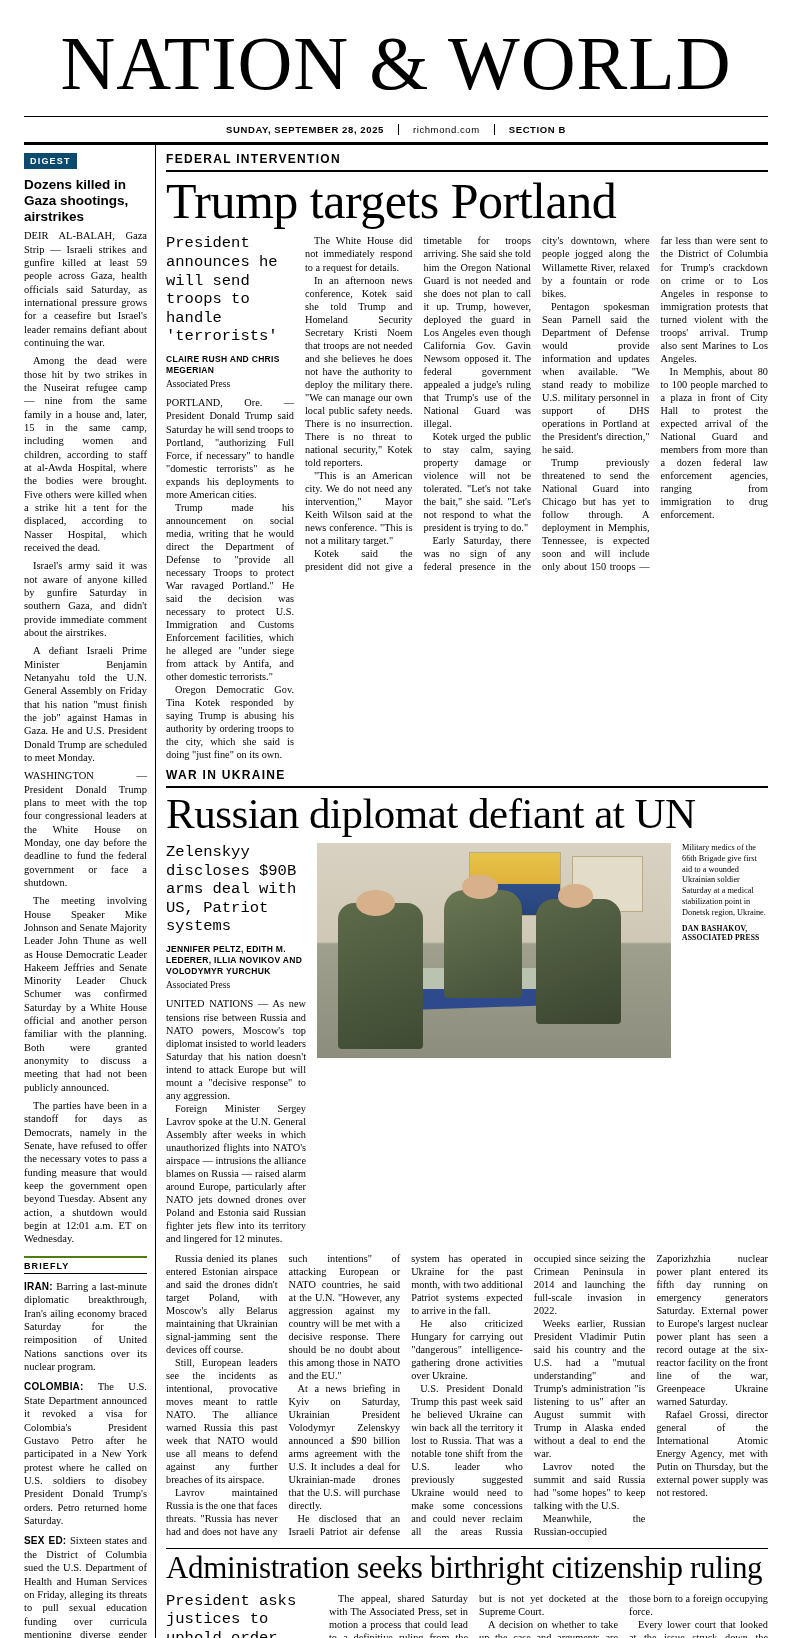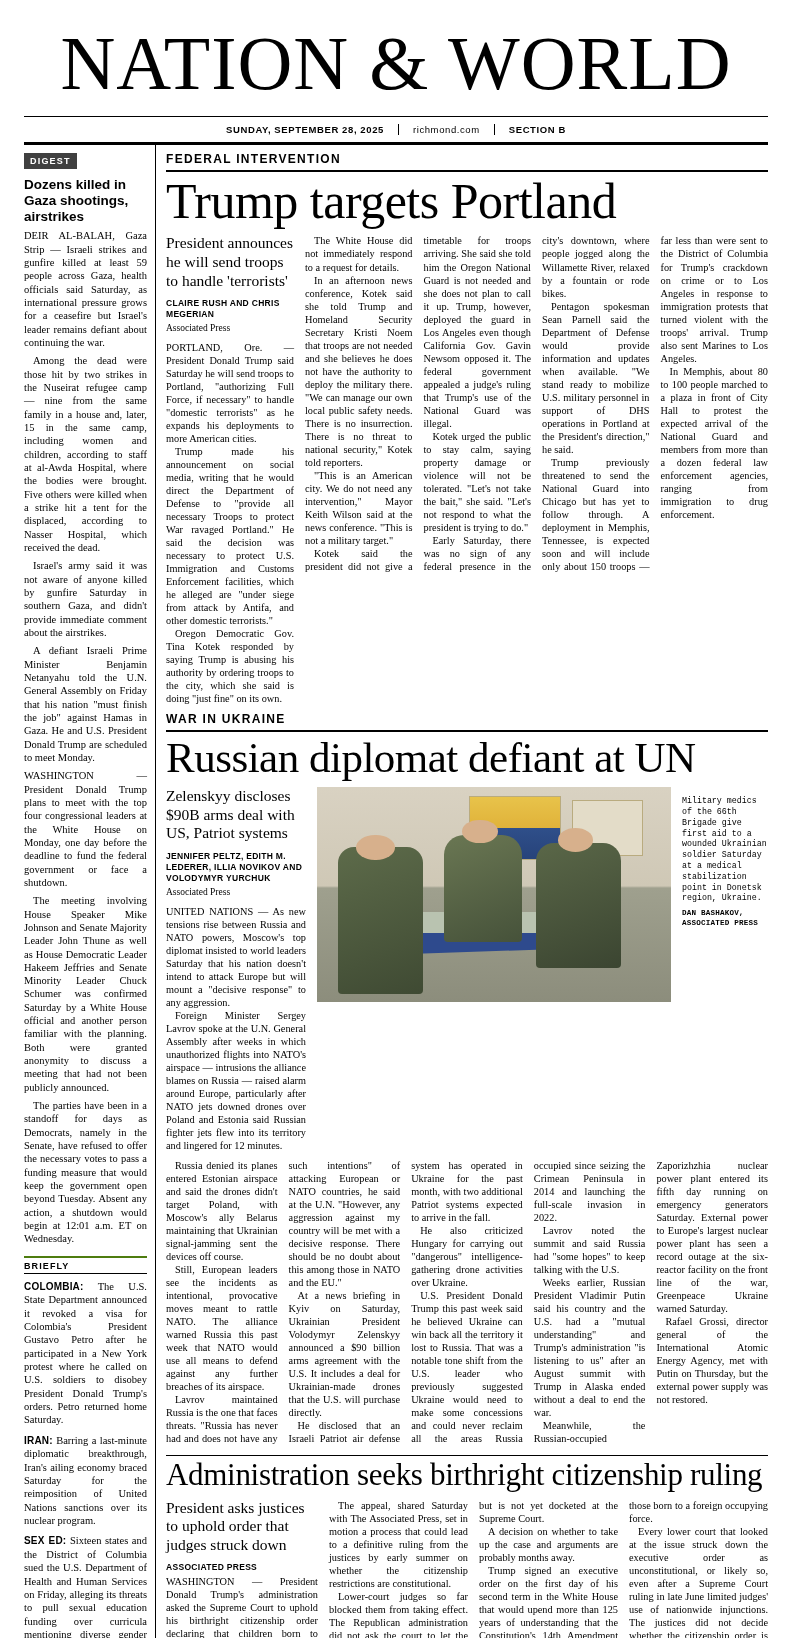--- a/index.html
+++ b/index.html
@@ -67,21 +67,21 @@
     flex: 0 0 132px;
     padding: 0 8px 0 0;
     border-right: 1px solid #000;
   }
   .main-col {
     flex: 1 1 auto;
     padding-left: 10px;
   }
   
   .digest-label {
-    background: #404040;
+    background: #0c4a6e;
     color: #fff;
     font-family: "Liberation Sans", sans-serif;
     font-size: 9px;
     font-weight: bold;
     letter-spacing: 1.2px;
     padding: 3px 6px;
     display: inline-block;
     margin-top: 8px;
   }
   .digest h3 {
@@ -135,21 +135,21 @@
   .headline {
     font-family: "Liberation Serif", serif;
     font-weight: 400;
     line-height: 0.98;
     margin: 4px 0 8px 0;
   }
   .hl-xl { font-size: 50px; letter-spacing: -0.5px; }
   .hl-lg { font-size: 43px; letter-spacing: -0.5px; }
   .hl-md { font-size: 31px; letter-spacing: -0.3px; }
   .deck {
-    font-family: Liberation Serif, serif;
+    font-family: Liberation Mono, monospace;
     font-size: 15.5px;
     line-height: 1.2;
     margin: 0 0 8px 0;
   }
   .byline {
     font-family: "Liberation Sans", sans-serif;
     font-size: 8.5px;
     font-weight: bold;
     letter-spacing: 0.3px;
     line-height: 1.3;
@@ -201,24 +201,23 @@
   .uk-photo {
     flex: 1 1 auto;
     position: relative;
     overflow: hidden;
     background: #6b7668;
     height: 215px;
   }
   .uk-cap {
     width: 86px;
     flex: 0 0 86px;
-    font-family: Liberation Mono, monospace;
+    font-family: Liberation Serif, serif;
     font-size: 8.3px;
     line-height: 1.3;
-    margin-top: 9px;
   }
   .uk-cap .credit {
     font-weight: bold;
     font-size: 7.6px;
     letter-spacing: 0.2px;
     display: block;
     margin-top: 5px;
   }
   
   .ph {
@@ -306,22 +305,22 @@
       <p>Among the dead were those hit by two strikes in the Nuseirat refugee camp — nine from the same family in a house and, later, 15 in the same camp, including women and children, according to staff at al-Awda Hospital, where the bodies were brought. Five others were killed when a strike hit a tent for the displaced, according to Nasser Hospital, which received the dead.</p>
       <p>Israel's army said it was not aware of anyone killed by gunfire Saturday in southern Gaza, and didn't provide immediate comment about the airstrikes.</p>
       <p>A defiant Israeli Prime Minister Benjamin Netanyahu told the U.N. General Assembly on Friday that his nation "must finish the job" against Hamas in Gaza. He and U.S. President Donald Trump are scheduled to meet Monday.</p>
 
       <p class="noindent">WASHINGTON — President Donald Trump plans to meet with the top four congressional leaders at the White House on Monday, one day before the deadline to fund the federal government or face a shutdown.</p>
       <p>The meeting involving House Speaker Mike Johnson and Senate Majority Leader John Thune as well as House Democratic Leader Hakeem Jeffries and Senate Minority Leader Chuck Schumer was confirmed Saturday by a White House official and another person familiar with the planning. Both were granted anonymity to discuss a meeting that had not been publicly announced.</p>
       <p>The parties have been in a standoff for days as Democrats, namely in the Senate, have refused to offer the necessary votes to pass a funding measure that would keep the government open beyond Tuesday. Absent any action, a shutdown would begin at 12:01 a.m. ET on Wednesday.</p>
 
       <div class="briefly-label">BRIEFLY</div>
 
+      <div class="brief-item"><b>IRAN:</b><span> Barring a last-minute diplomatic breakthrough, Iran's ailing economy braced Saturday for the reimposition of United Nations sanctions over its nuclear program.</span></div>
       <div class="brief-item"><b>COLOMBIA:</b><span> The U.S. State Department announced it revoked a visa for Colombia's President Gustavo Petro after he participated in a New York protest where he called on U.S. soldiers to disobey President Donald Trump's orders. Petro returned home Saturday.</span></div>
-      <div class="brief-item"><b>IRAN:</b><span> Barring a last-minute diplomatic breakthrough, Iran's ailing economy braced Saturday for the reimposition of United Nations sanctions over its nuclear program.</span></div>
       <div class="brief-item"><b>SEX ED:</b><span> Sixteen states and the District of Columbia sued the U.S. Department of Health and Human Services on Friday, alleging its threats to pull sexual education funding over curricula mentioning diverse gender identities violate federal law.</span></div>
 
       
     </div>
 
     <div class="main-col">
 
       <div>
         <div class="kicker">FEDERAL INTERVENTION</div>
         <h2 class="headline hl-xl">Trump targets Portland</h2>
@@ -386,22 +385,22 @@
         </div>
 
         <div class="body-text cols-5">
           <p>Russia denied its planes entered Estonian airspace and said the drones didn't target Poland, with Moscow's ally Belarus maintaining that Ukrainian signal-jamming sent the devices off course.</p>
           <p>Still, European leaders see the incidents as intentional, provocative moves meant to rattle NATO. The alliance warned Russia this past week that NATO would use all means to defend against any further breaches of its airspace.</p>
           <p>Lavrov maintained Russia is the one that faces threats. "Russia has never had and does not have any such intentions" of attacking European or NATO countries, he said at the U.N. "However, any aggression against my country will be met with a decisive response. There should be no doubt about this among those in NATO and the EU."</p>
           <p>At a news briefing in Kyiv on Saturday, Ukrainian President Volodymyr Zelenskyy announced a $90 billion arms agreement with the U.S. It includes a deal for Ukrainian-made drones that the U.S. will purchase directly.</p>
           <p>He disclosed that an Israeli Patriot air defense system has operated in Ukraine for the past month, with two additional Patriot systems expected to arrive in the fall.</p>
           <p>He also criticized Hungary for carrying out "dangerous" intelligence-gathering drone activities over Ukraine.</p>
           <p>U.S. President Donald Trump this past week said he believed Ukraine can win back all the territory it lost to Russia. That was a notable tone shift from the U.S. leader who previously suggested Ukraine would need to make some concessions and could never reclaim all the areas Russia occupied since seizing the Crimean Peninsula in 2014 and launching the full-scale invasion in 2022.</p>
+          <p>Weeks earlier, Russian President Vladimir Putin said his country and the U.S. had a "mutual understanding" and Trump's administration "is listening to us" after an August summit with Trump in Alaska ended without a deal to end the war.</p>
           <p>Lavrov noted the summit and said Russia had "some hopes" to keep talking with the U.S.</p>
-          <p>Weeks earlier, Russian President Vladimir Putin said his country and the U.S. had a "mutual understanding" and Trump's administration "is listening to us" after an August summit with Trump in Alaska ended without a deal to end the war.</p>
           <p>Meanwhile, the Russian-occupied Zaporizhzhia nuclear power plant entered its fifth day running on emergency generators Saturday. External power to Europe's largest nuclear power plant has seen a record outage at the six-reactor facility on the front line of the war, Greenpeace Ukraine warned Saturday.</p>
           <p>Rafael Grossi, director general of the International Atomic Energy Agency, met with Putin on Thursday, but the external power supply was not restored.</p>
         </div>
       </div>
 
       <div class="story-sep"></div>
       <div>
         <h2 class="headline hl-md">Administration seeks birthright citizenship ruling</h2>
         <div class="br-top">
           <div class="br-left">

